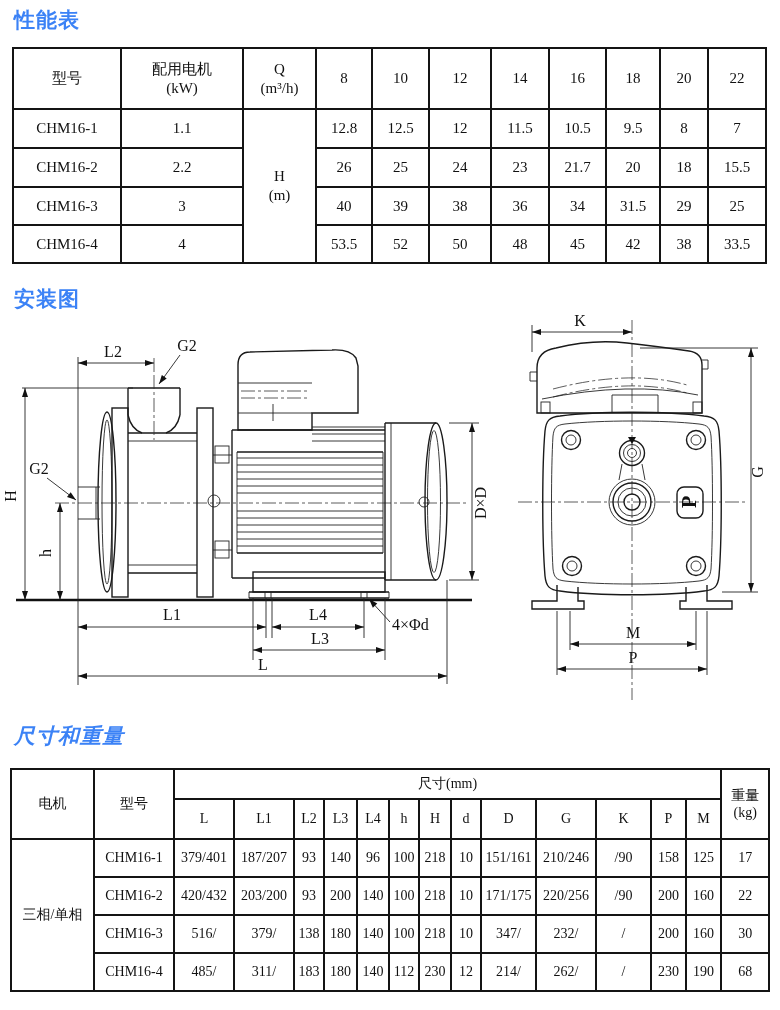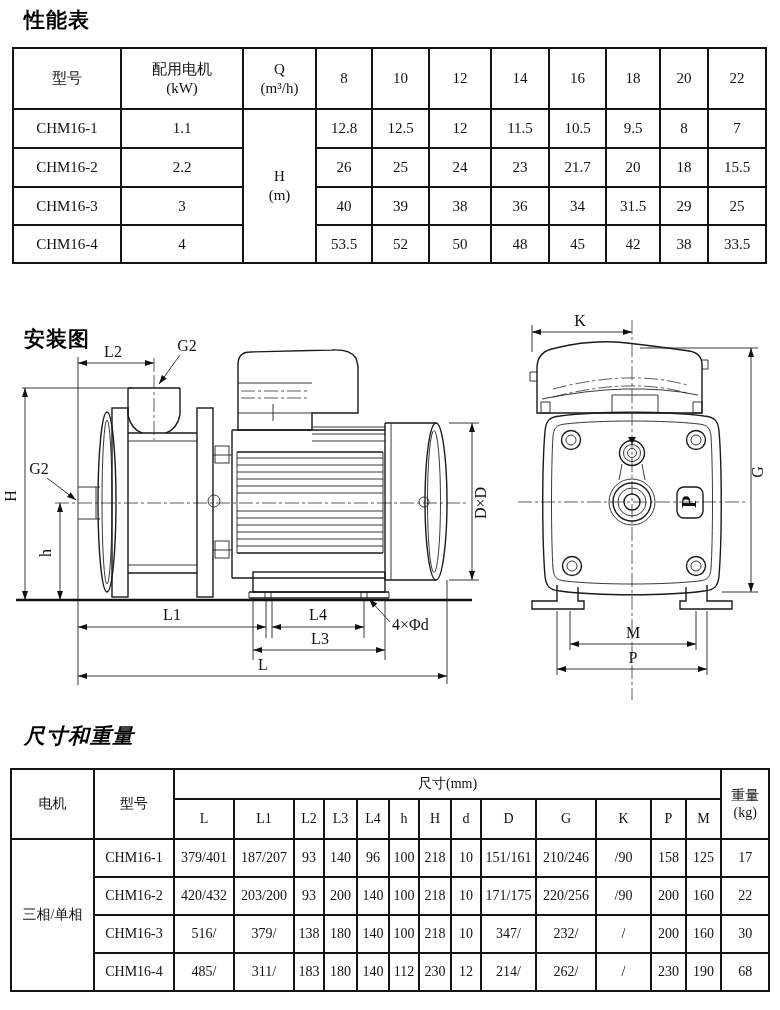--- a/index.html
+++ b/index.html
@@ -1,19 +1,19 @@
 <!DOCTYPE html>
 <html><head>
 <meta charset="utf-8">
 <style>
   html,body{margin:0;padding:0;background:#fff;}
   #page{position:relative;width:780px;height:1010px;background:#ffffff;overflow:hidden;
         font-family:"Liberation Serif", serif;color:#111;}
-  .sec-title{position:absolute;left:24px;font:bold 21px "Liberation Sans", sans-serif;
-             color:#000000;letter-spacing:1px;}
+  .sec-title{position:absolute;left:14px;font:bold 21px "Liberation Sans", sans-serif;
+             color:#3b82f6;letter-spacing:1px;}
   table{border-collapse:collapse;table-layout:fixed;background:#fff;}
   td{border:2px solid #141414;text-align:center;vertical-align:middle;
      font:15px "Liberation Serif", serif;color:#111;padding:0;overflow:hidden;}
   #perf-table{position:absolute;left:12px;top:47px;width:753px;}
   #dim-table{position:absolute;left:10px;top:768px;width:755px;}
   #dim-table td{font-size:14px;}
   .two-line div{line-height:1.25;}
   svg text{font-family:"Liberation Serif", serif;font-size:16px;fill:#111;}
   .thin{stroke:#222;stroke-width:0.9;fill:none;}
   .med{stroke:#1a1a1a;stroke-width:1.4;fill:none;}
@@ -110,21 +110,21 @@
       <td>50</td>
       <td>48</td>
       <td>45</td>
       <td>42</td>
       <td>38</td>
       <td>33.5</td>
     </tr>
   </tbody>
     </table>
 
-  <div class="sec-title" style="top:285px;margin-top:40px;">安装图</div>
+  <div class="sec-title" style="top:285px;">安装图</div>
 
   <svg style="position:absolute;left:0;top:300px;" width="780" height="410" viewBox="0 300 780 410">
     <defs>
       <marker id="ar" markerWidth="11" markerHeight="9" refX="9.5" refY="4" orient="auto-start-reverse" markerUnits="userSpaceOnUse">
         <path d="M0.5,1 L9.5,4 L0.5,7 Z" fill="#111"></path>
       </marker>
     </defs>
 
     <g>
 

